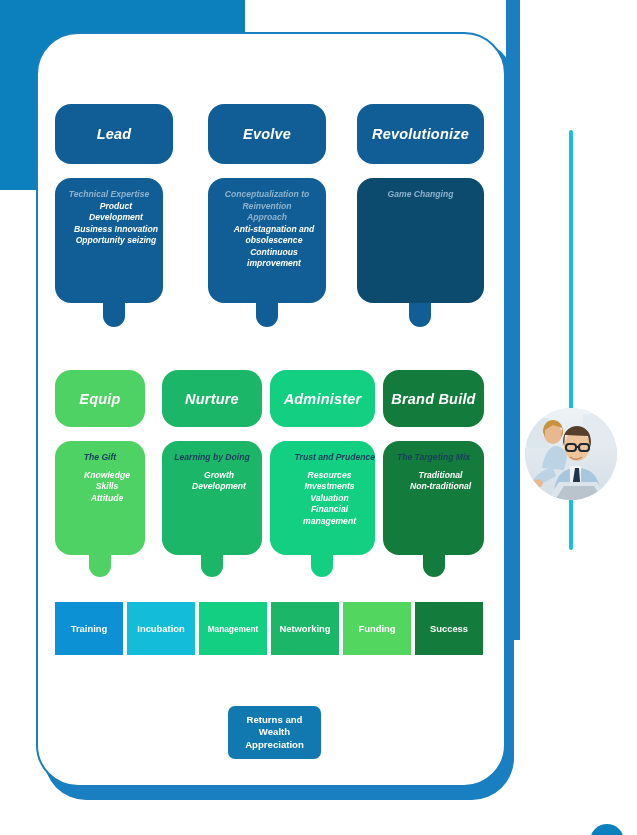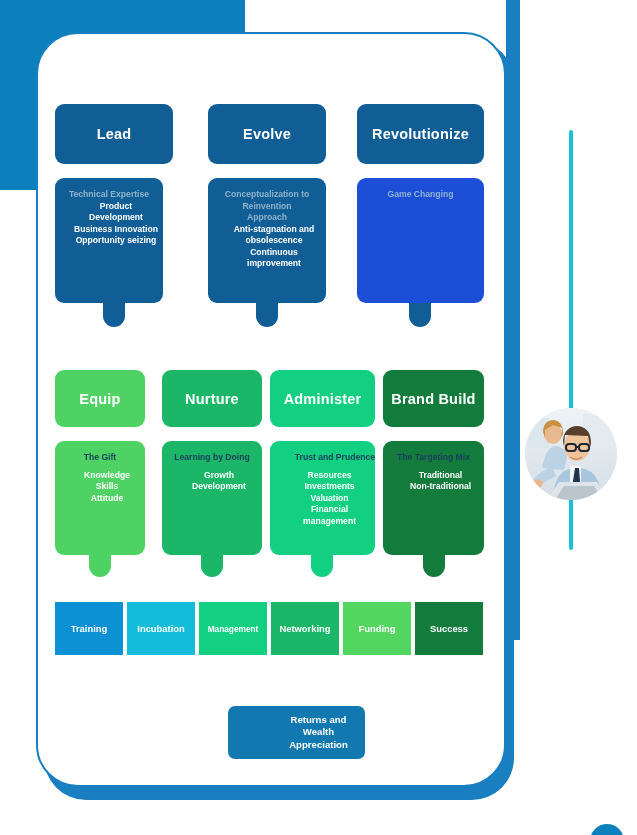--- a/index.html
+++ b/index.html
@@ -86,27 +86,28 @@
     top: 824px;
     width: 34px;
     height: 34px;
     border-radius: 50%;
     background: #0b80bc;
   }
 
   
   .chip {
     position: absolute;
-    border-radius: 9px;
+    border-radius: 16px;
     box-sizing: border-box;
     display: flex;
     align-items: center;
     justify-content: center;
     text-align: center;
     color: #ffffff;
+    font-style: italic;
   }
   .title-chip {
     font-size: 14.5px;
     font-weight: bold;
     letter-spacing: .2px;
   }
   .body-chip {
     align-items: flex-start;
     padding-top: 11px;
     flex-direction: column;
@@ -158,21 +159,20 @@
     border-radius: 7px;
     display: flex;
     align-items: center;
     justify-content: center;
     color: #fff;
     font-size: 9.6px;
     font-weight: bold;
     line-height: 12.5px;
     text-align: center;
     white-space: pre-line;
-    padding-left: 44px;
   }
 </style>
 </head>
 <body>
 
 <div id="bg-blue-shape"></div>
 <div id="bg-blue-bar"></div>
 <div id="card-shadow"></div>
 <div id="card"></div>
 
@@ -242,21 +242,21 @@
   <div class="sub blue-sub" style="white-space:pre-line;">Conceptualization to
 Reinvention
 Approach</div>
   <div class="lines">Anti-stagnation and
 obsolescence
 Continuous
 improvement</div>
 </div>
 <div class="stub" style="left: 256px; top: 303px; height: 24px; background-color: rgb(17, 94, 150);"></div>
 
-<div class="chip body-chip" style="left: 357px; top: 178px; width: 127px; height: 125px; background-color: #1d4ed8;">
+<div class="chip body-chip" style="left: 357px; top: 178px; width: 127px; height: 125px; background-color: #0c4a6e;">
   <div class="sub blue-sub" style="white-space:pre-line;">Game Changing</div>
 </div>
 <div class="stub" style="left: 409px; top: 303px; height: 24px; background-color: rgb(17, 94, 150);"></div>
 
 <div class="chip title-chip" style="left: 55px; top: 370px; width: 90px; height: 57px; background-color: rgb(78, 210, 100);">
   <span>Equip</span>
 </div>
 <div class="chip title-chip" style="left: 162px; top: 370px; width: 100px; height: 57px; background-color: rgb(27, 182, 103);">
   <span>Nurture</span>
 </div>

